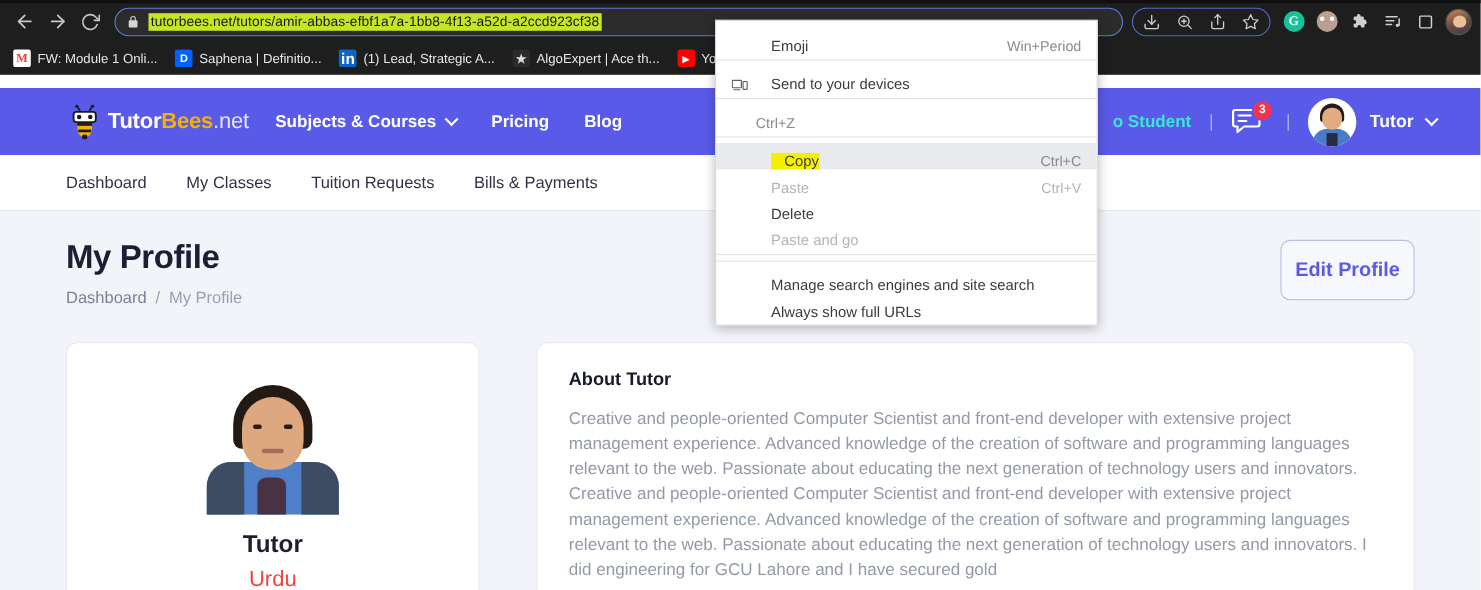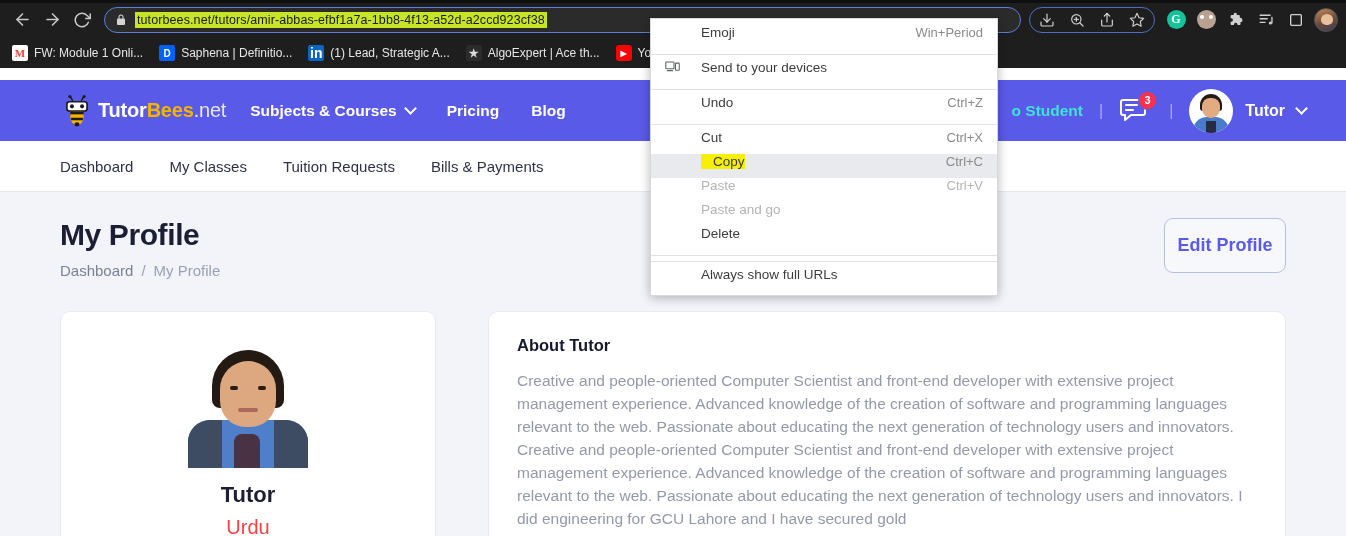--- a/index.html
+++ b/index.html
@@ -287,21 +287,21 @@
     background: #ffffff;
     border: 1px solid #d8d8d8;
     box-shadow: 0 2px 10px rgba(0,0,0,0.28);
     font-size: 13.5px;
     color: #3c3c3c;
     padding: 6px 0 4px 0;
     z-index: 50;
   }
   .ctx-item {
     height: 24px;
-    display: flex; align-items: flex-start;
+    display: flex; align-items: flex-end;
     padding: 0 14px 0 14px;
     white-space: nowrap;
   }
   .ctx-item .ico {
     width: 22px; flex: 0 0 auto;
     display: flex; align-items: center;
     color: #5f6368;
   }
   .ctx-item .lbl { flex: 1 1 auto; padding-left: 14px; }
   .ctx-item .acc { color: #8a8a8a; font-size: 13px; flex: 0 0 auto; }
@@ -544,57 +544,56 @@
         <rect x="14" y="3.5" width="5" height="9.5" rx="0.8"></rect>
       </svg>
     </span>
     <span class="lbl">Send to your devices</span>
     <span class="acc"></span>
   </div>
   <div class="ctx-sep"></div>
 
   <div class="ctx-item">
     <span class="ico"></span>
-    <span class="lbl">Undo</span>
     <span class="acc">Ctrl+Z</span>
   </div>
   <div class="ctx-sep"></div>
 
-  <div class="ctx-item">
-    <span class="ico"></span>
-    <span class="lbl">Cut</span>
-    <span class="acc">Ctrl+X</span>
-  </div>
 
   <div class="ctx-item hover">
     <span class="ico"></span>
     <span class="ctx-hl-wrap"><span class="lbl hl" style="display:inline;">Copy</span></span>
     <span class="acc">Ctrl+C</span>
   </div>
 
   <div class="ctx-item disabled">
     <span class="ico"></span>
     <span class="lbl">Paste</span>
     <span class="acc">Ctrl+V</span>
   </div>
 
+  <div class="ctx-item">
+    <span class="ico"></span>
+    <span class="lbl">Delete</span>
+    <span class="acc"></span>
+  </div>
+
   <div class="ctx-item disabled">
     <span class="ico"></span>
     <span class="lbl">Paste and go</span>
     <span class="acc"></span>
   </div>
+  <div class="ctx-sep"></div>
+
+  <div class="ctx-sep"></div>
 
   <div class="ctx-item">
     <span class="ico"></span>
-    <span class="lbl">Delete</span>
+    <span class="lbl">Manage search engines and site search</span>
     <span class="acc"></span>
   </div>
-  <div class="ctx-sep"></div>
-
-  <div class="ctx-sep"></div>
-
 
   <div class="ctx-item">
     <span class="ico"></span>
     <span class="lbl">Always show full URLs</span>
     <span class="acc"></span>
   </div>
 </div>
 
 </body></html>

